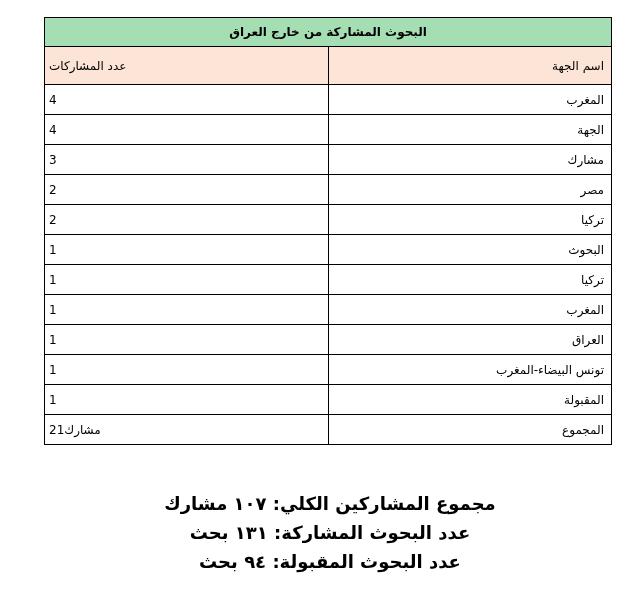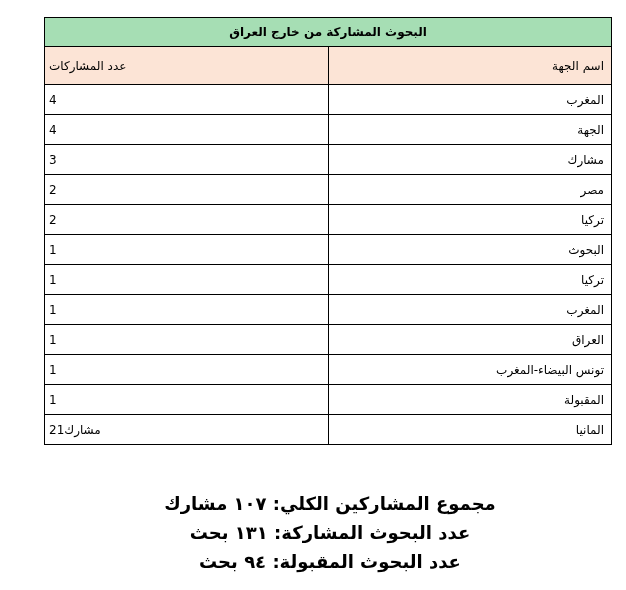--- a/index.html
+++ b/index.html
@@ -102,21 +102,21 @@
       </tr>
       <tr class="data-row">
         <td class="entity-col">تونس البيضاء-المغرب</td>
         <td class="count-col">1</td>
       </tr>
       <tr class="data-row">
         <td class="entity-col">المقبولة</td>
         <td class="count-col">1</td>
       </tr>
       <tr class="data-row">
-        <td class="entity-col">المانيا</td>
+        <td class="entity-col">المجموع</td>
         <td class="count-col">مشارك21</td>
       </tr>
     </tbody>
   </table>
 
   <div class="footer">
     <div>مجموع المشاركين الكلي: ١٠٧ مشارك</div>
     <div>عدد البحوث المشاركة: ١٣١ بحث</div>
     <div>عدد البحوث المقبولة: ٩٤ بحث</div>
   </div>

